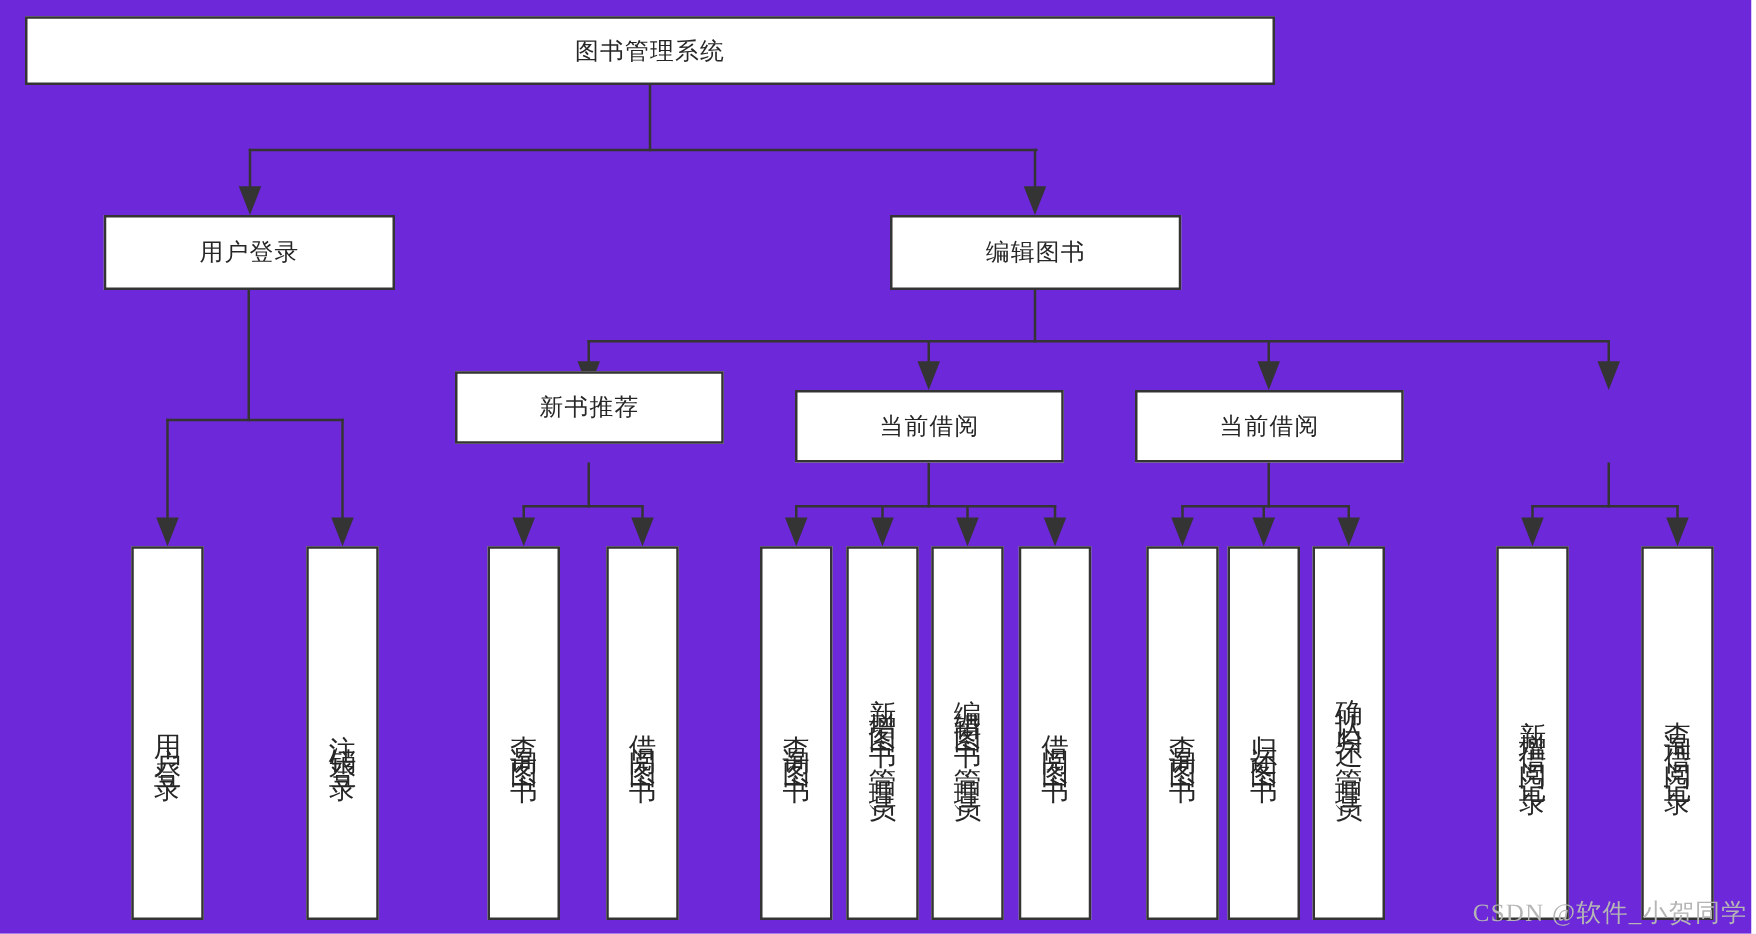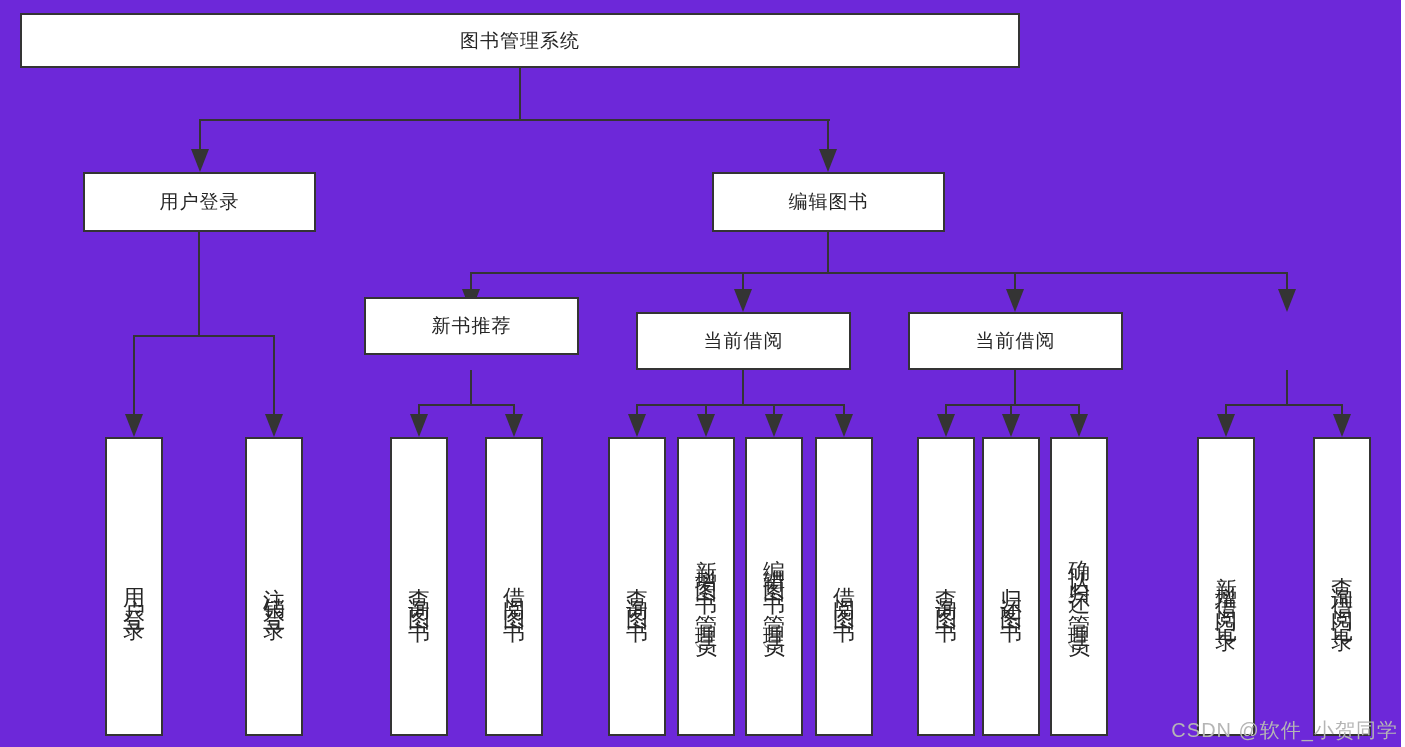--- a/index.html
+++ b/index.html
@@ -82,21 +82,21 @@
   <div class="box leaf" style="left:608px;top:437px;width:58px;height:299px">查询图书</div>
   <div class="box leaf" style="left:677px;top:437px;width:58px;height:299px">新增图书（管理员）</div>
   <div class="box leaf" style="left:745px;top:437px;width:58px;height:299px">编辑图书（管理员）</div>
   <div class="box leaf" style="left:815px;top:437px;width:58px;height:299px">借阅图书</div>
   <div class="box leaf" style="left:917px;top:437px;width:58px;height:299px">查询图书</div>
   <div class="box leaf" style="left:982px;top:437px;width:58px;height:299px">归还图书</div>
   <div class="box leaf" style="left:1050px;top:437px;width:58px;height:299px">确认归还（管理员）</div>
   <div class="box leaf" style="left:1197px;top:437px;width:58px;height:299px">新增借阅记录</div>
   <div class="box leaf" style="left:1313px;top:437px;width:58px;height:299px">查询借阅记录</div>
 
-  <div class="watermark" style="color: rgb(181, 181, 181);">CSDN @软件_小贺同学</div>
+  <div class="watermark" style="color: rgb(181, 181, 181); font-family: Liberation Serif, serif;">CSDN @软件_小贺同学</div>
 <div class="cline" style="left: 519px; top: 68px; width: 2px; height: 53px; background: rgb(52, 52, 52);"></div>
     <div class="cline" style="left: 199px; top: 119px; width: 631px; height: 2px; background: rgb(52, 52, 52);"></div>
     <div class="cline" style="left: 199px; top: 119px; width: 2px; height: 36px; background: rgb(52, 52, 52);"></div>
     <div class="cline" style="left: 827px; top: 119px; width: 2px; height: 36px; background: rgb(52, 52, 52);"></div>
     <div class="cline" style="left: 198px; top: 232px; width: 2px; height: 105px; background: rgb(52, 52, 52);"></div>
     <div class="cline" style="left: 133px; top: 335px; width: 142px; height: 2px; background: rgb(52, 52, 52);"></div>
     <div class="cline" style="left: 133px; top: 335px; width: 2px; height: 82px; background: rgb(52, 52, 52);"></div>
     <div class="cline" style="left: 273px; top: 335px; width: 2px; height: 82px; background: rgb(52, 52, 52);"></div>
     <div class="cline" style="left: 827px; top: 232px; width: 2px; height: 42px; background: rgb(52, 52, 52);"></div>
     <div class="cline" style="left: 470px; top: 272px; width: 818px; height: 2px; background: rgb(52, 52, 52);"></div>

